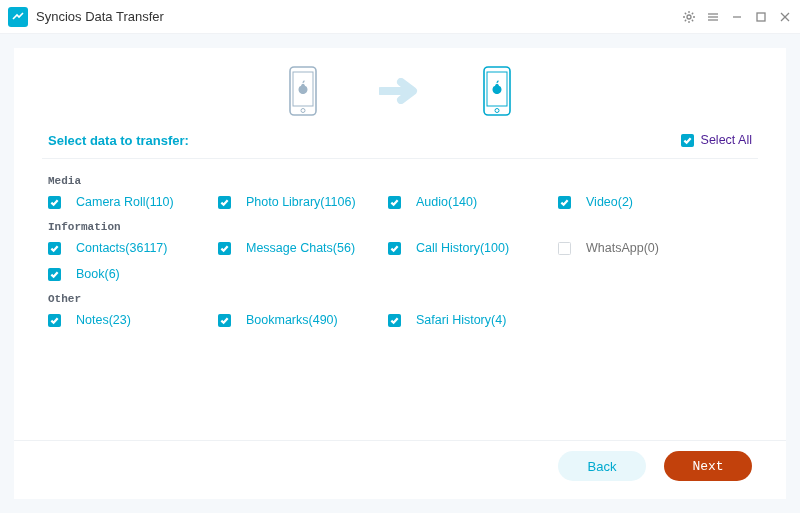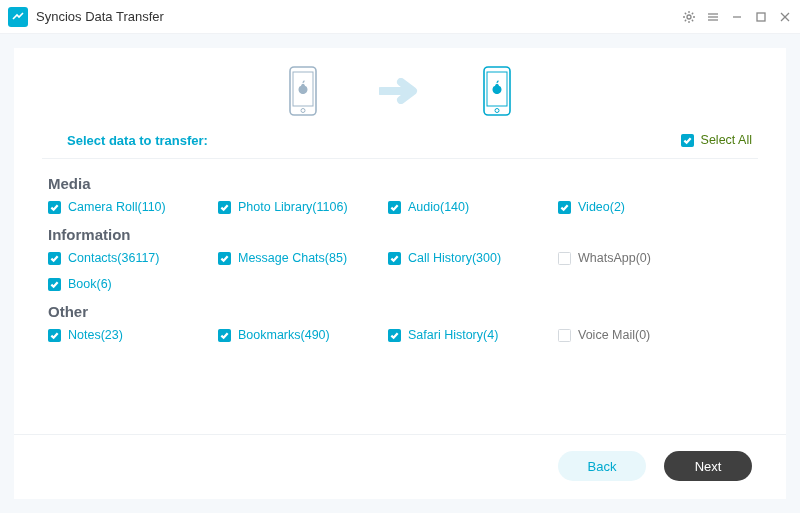--- a/index.html
+++ b/index.html
@@ -12,37 +12,37 @@
     .titlebar-spacer { flex: 1; }
     .titlebar-controls { display: flex; align-items: center; gap: 10px; }
     .tb-icon { width: 14px; height: 14px; display: flex; align-items: center; justify-content: center; color: #888; cursor: pointer; }
     .tb-icon svg { width: 14px; height: 14px; stroke: #888; fill: none; stroke-width: 1.3; }
     .content { flex: 1; background: #f5f8fb; padding: 14px; }
     .panel { background: #fff; height: 100%; display: flex; flex-direction: column; }
     .device-row { display: flex; align-items: center; justify-content: center; gap: 60px; padding: 18px 0 14px; }
     .phone { width: 32px; height: 50px; }
     .arrow { width: 42px; height: 26px; display:flex; align-items:center; justify-content:center;}
     .section-head { display: flex; align-items: center; padding: 0 34px 8px; height: 28px; }
-    .section-head-title { color: #00a9cf; font-weight: 600; font-size: 13px; margin-left: 19px; }
+    .section-head-title { color: #00a9cf; font-weight: 600; font-size: 13px; }
     .section-head-spacer { flex: 1; }
-    .select-all { display: flex; align-items: center; gap: 7px; color: #4d7c0f; font-size: 12.5px; font-weight: 500; cursor: pointer; }
+    .select-all { display: flex; align-items: center; gap: 7px; color: #4c1d95; font-size: 12.5px; font-weight: 500; cursor: pointer; }
     .divider { height: 1px; background: #eef1f4; margin: 0 28px 10px; }
     .scroll-body { padding: 0 34px; flex: 1; }
-    .group-title { color: #5c6470; font-size: 15px; font-weight: 700; margin: 6px 0 8px; }
+    .group-title { color: #5c6470; font-size: 11px; font-weight: 700; margin: 6px 0 8px; font-family: Liberation Mono, monospace; }
     .row { display: flex; gap: 0; margin-bottom: 12px; }
-    .item { width: 170px; display: flex; align-items: center; gap: 7px; }
+    .item { width: 170px; display: flex; align-items: center; gap: 15px; }
     .checkbox { width: 13px; height: 13px; border: 1.5px solid #00a9cf; border-radius: 1.5px; background: #00a9cf; display: flex; align-items: center; justify-content: center; flex-shrink: 0; cursor: pointer; }
     .checkbox.disabled { background: #fff; border-color: #d4d9de; cursor: default; }
     .checkbox svg { width: 9px; height: 9px; stroke: #fff; stroke-width: 2.5; fill: none; }
     .item-label { color: #00a9cf; font-size: 12.5px; cursor: pointer; }
     .item-label.disabled { color: #737373; cursor: default; }
-    .footer { display: flex; justify-content: flex-end; align-items: center; gap: 18px; padding: 16px 34px 18px; border-top: 1px solid #eef1f4; }
+    .footer { display: flex; justify-content: flex-end; align-items: center; gap: 18px; padding: 10px 34px 18px; border-top: 1px solid #eef1f4; }
     .btn { width: 88px; height: 30px; border-radius: 15px; display: flex; align-items: center; justify-content: center; font-size: 13px; cursor: pointer; user-select: none; }
     .btn-back { background: #e8f7fb; color: #00a9cf; }
-    .btn-next { background: #404040; color: #fff; }
+    .btn-next { background: #c2410c; color: #fff; font-family: Liberation Mono, monospace; }
   </style>
 </head>
 <body>
 
 <div class="window">
   <div class="titlebar">
     <div class="logo">
       <svg viewBox="0 0 12 12">
           <path d="M1 8 L5 4 L7 6 L11 2" stroke="#fff" stroke-width="1.6" fill="none"></path>
         </svg>
@@ -170,29 +170,29 @@
                 </svg>
               </span>
               <span class="item-label">Contacts(36117)</span>
             </div>
           <div class="item">
               <span class="checkbox">
                 <svg viewBox="0 0 10 10">
                   <polyline points="1.5,5.2 4,7.5 8.5,2.5"></polyline>
                 </svg>
               </span>
-              <span class="item-label">Message Chats(85)</span>
-            </div>
-          <div class="item">
-              <span class="checkbox">
-                <svg viewBox="0 0 10 10">
-                  <polyline points="1.5,5.2 4,7.5 8.5,2.5"></polyline>
-                </svg>
-              </span>
-              <span class="item-label">Call History(300)</span>
+              <span class="item-label">Message Chats(56)</span>
+            </div>
+          <div class="item">
+              <span class="checkbox">
+                <svg viewBox="0 0 10 10">
+                  <polyline points="1.5,5.2 4,7.5 8.5,2.5"></polyline>
+                </svg>
+              </span>
+              <span class="item-label">Call History(100)</span>
             </div>
           <div class="item">
               <span class="checkbox disabled"></span>
               <span class="item-label disabled">WhatsApp(0)</span>
             </div>
         </div>
         <div class="row">
           <div class="item">
               <span class="checkbox">
                 <svg viewBox="0 0 10 10">
@@ -221,24 +221,20 @@
               </span>
               <span class="item-label">Bookmarks(490)</span>
             </div>
           <div class="item">
               <span class="checkbox">
                 <svg viewBox="0 0 10 10">
                   <polyline points="1.5,5.2 4,7.5 8.5,2.5"></polyline>
                 </svg>
               </span>
               <span class="item-label">Safari History(4)</span>
-            </div>
-          <div class="item">
-              <span class="checkbox disabled"></span>
-              <span class="item-label disabled">Voice Mail(0)</span>
             </div>
         </div>
 
       </div>
 
       <div class="footer">
         <div class="btn btn-back">Back</div>
         <div class="btn btn-next">Next</div>
       </div>
 

